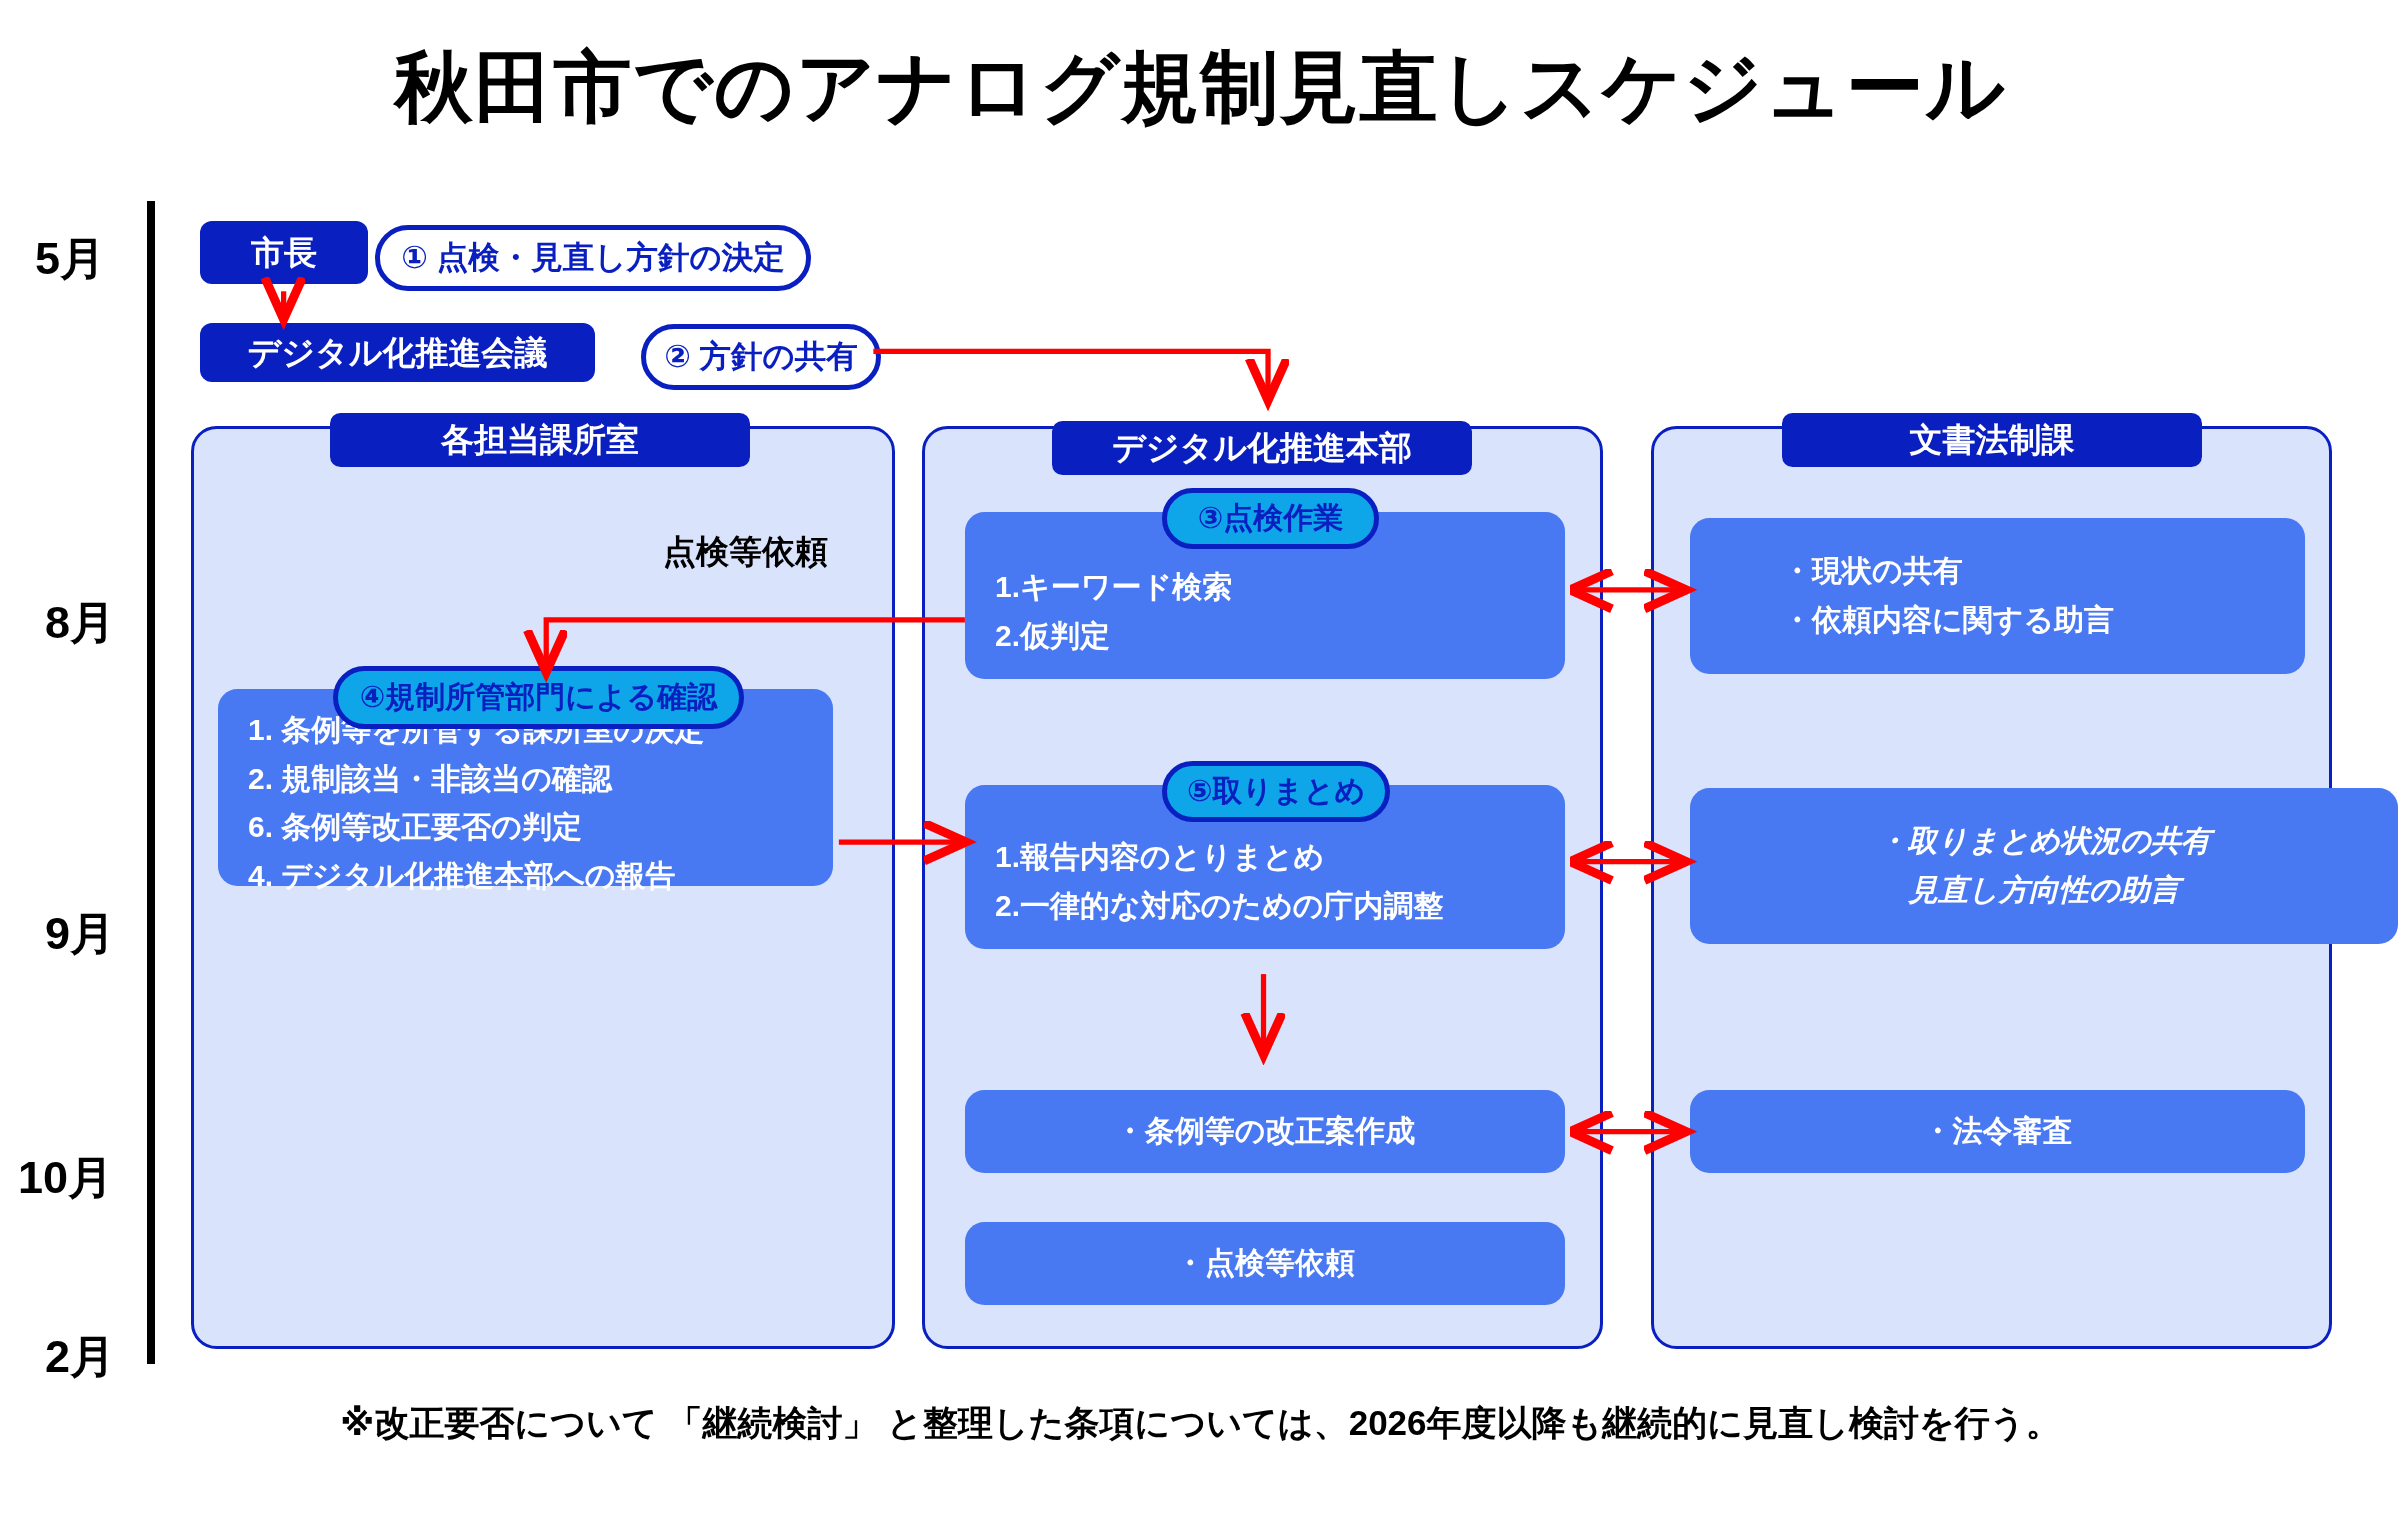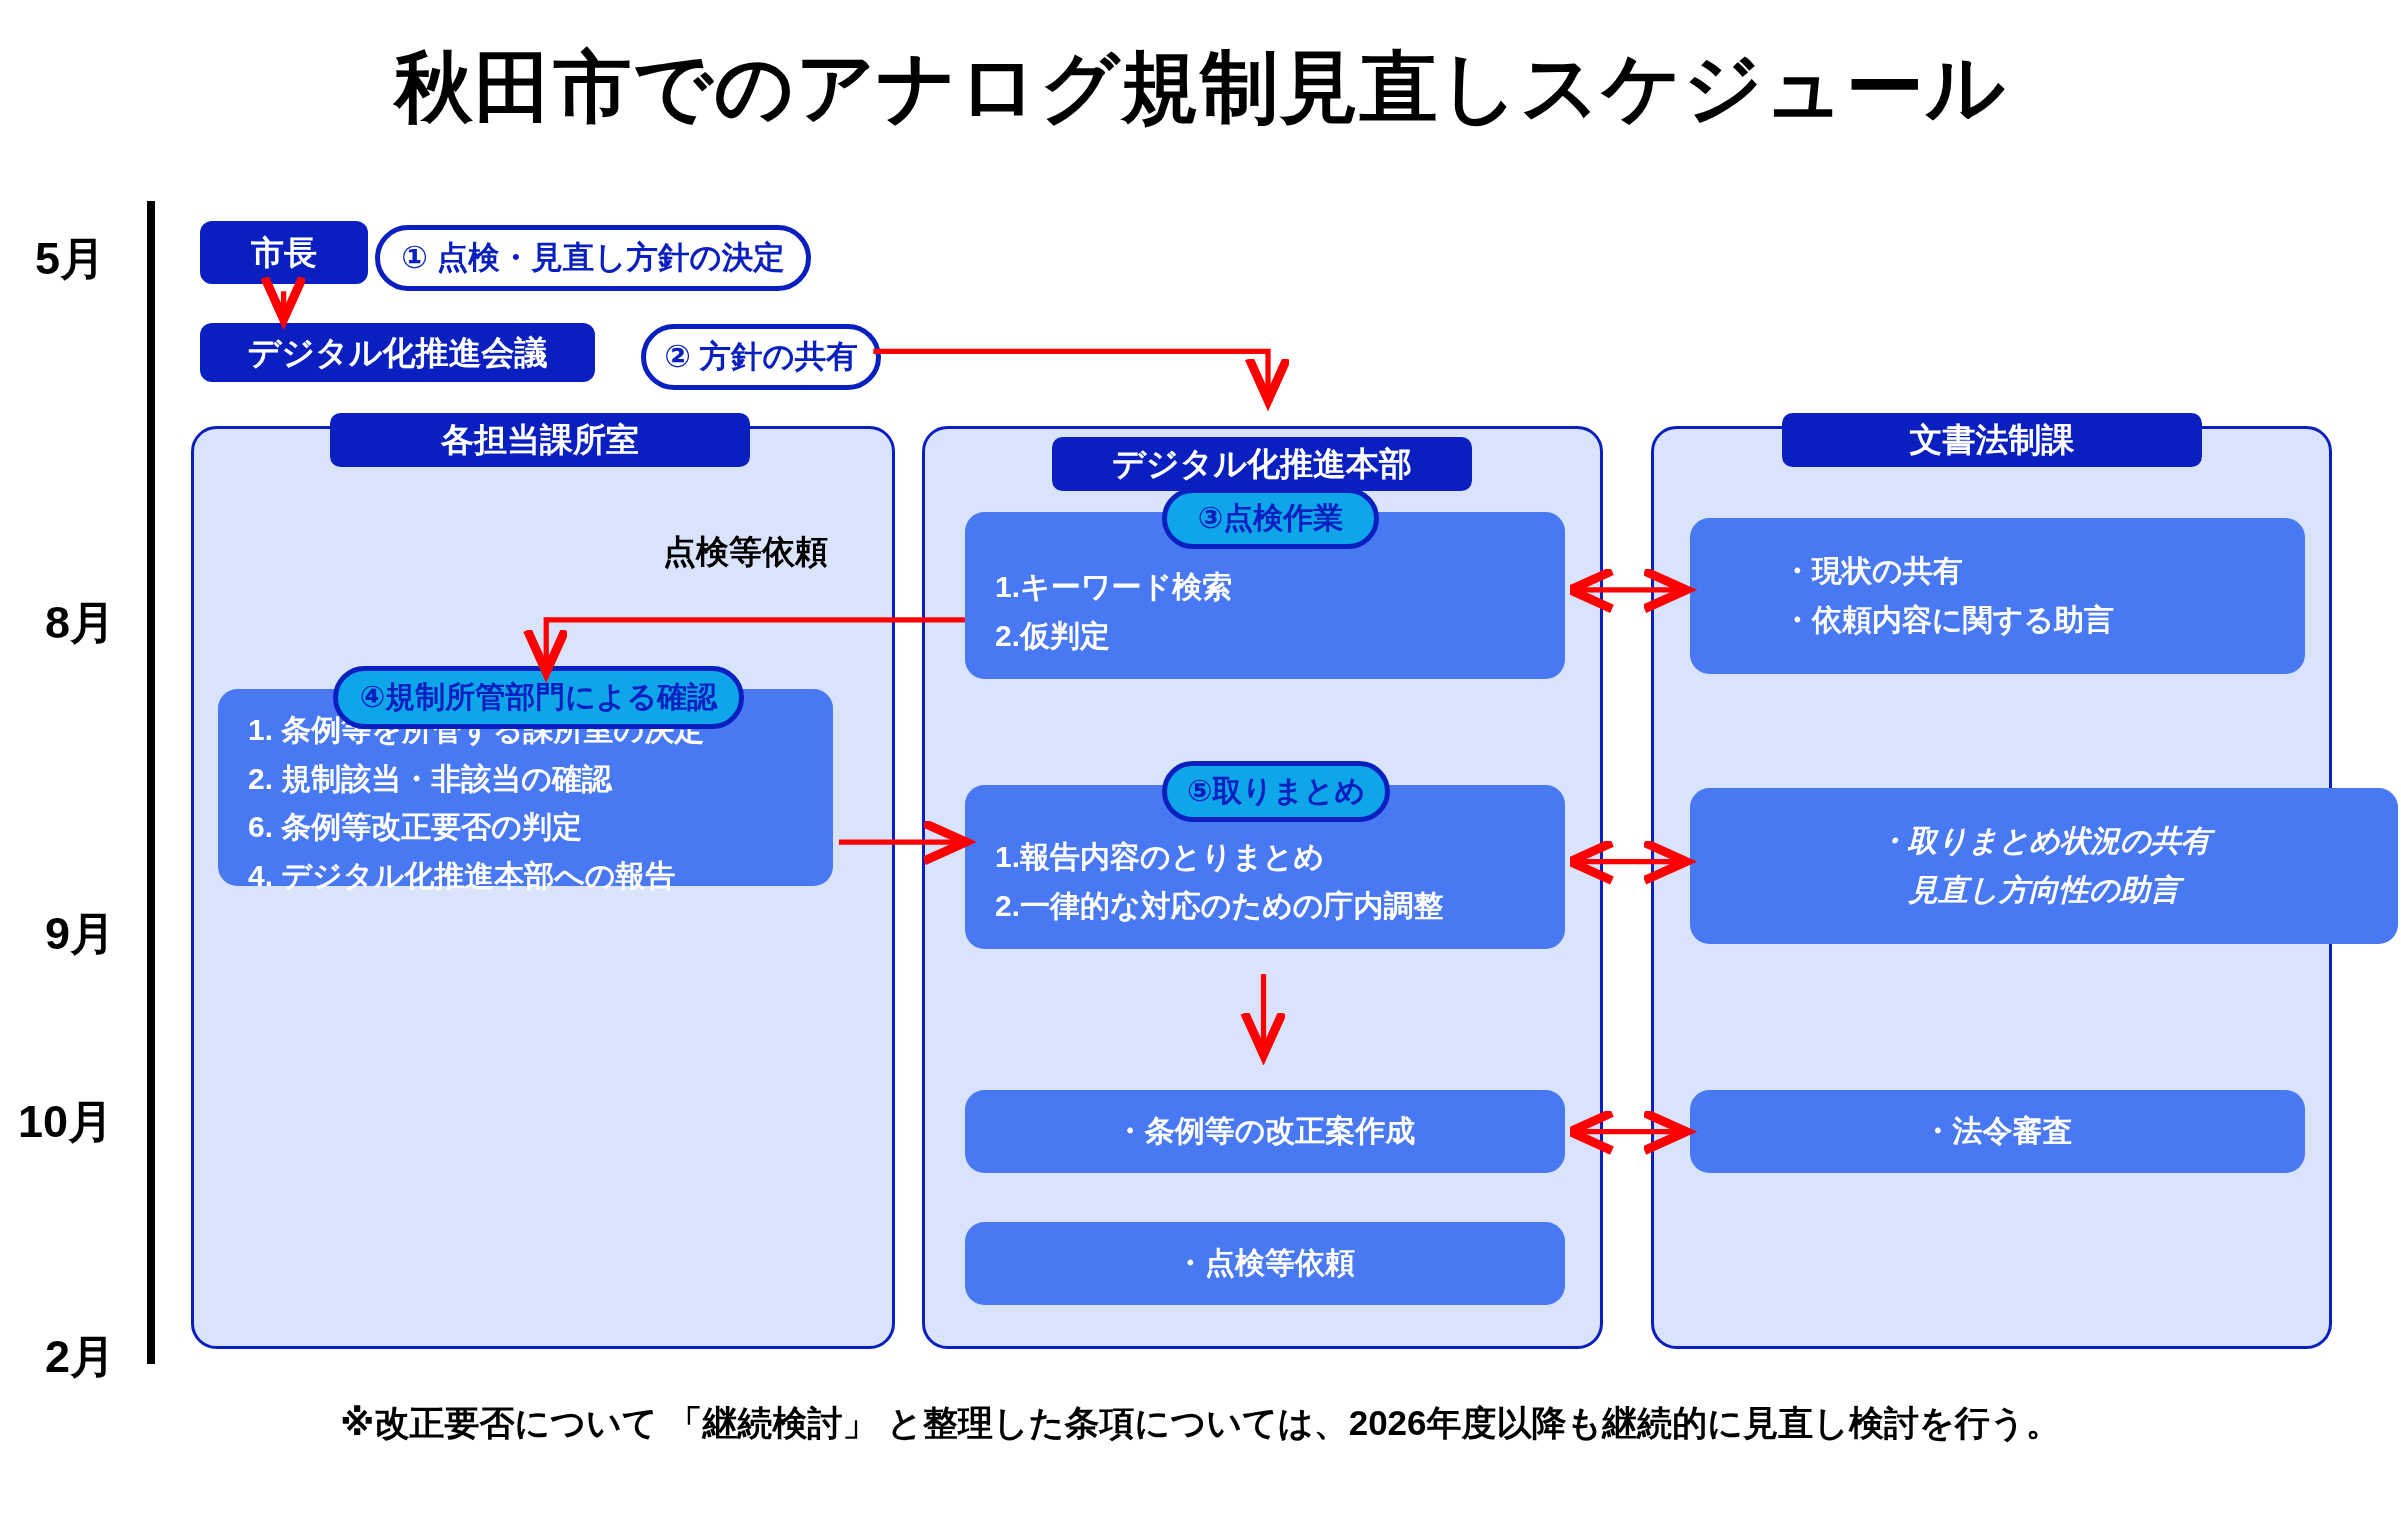--- a/index.html
+++ b/index.html
@@ -163,37 +163,37 @@
 
 <div id="stage">
 
   <div id="title">秋田市でのアナログ規制見直しスケジュール</div>
 
   <div id="axis"></div>
 
   <div class="month" style="left:35px; top:229px;">5月</div>
   <div class="month" style="left:45px; top:593px;">8月</div>
   <div class="month" style="left:45px; top:904px;">9月</div>
-  <div class="month" style="left:18px; top:1092px;">10月</div>
+  <div class="month" style="left:18px; top:1148px;">10月</div>
   <div class="month" style="left:45px; top:1327px;">2月</div>
 
   <div class="darkbox" style="left:200px; top:221px; width:168px; height:63px; font-size:33px;">市長</div>
 
   <div class="pill" style="left:375px; top:225px; width:426px; height:56px; font-size:31.5px;">① 点検・見直し方針の決定</div>
 
   <div class="darkbox" style="left:200px; top:323px; width:395px; height:59px; font-size:33px;">デジタル化推進会議</div>
 
   <div class="pill" style="left:641px; top:324px; width:230px; height:56px; font-size:31.5px;">② 方針の共有</div>
 
   <div class="panel" style="left:191px; top:426px; width:698px; height:917px;"></div>
   <div class="panel" style="left:922px; top:426px; width:675px; height:917px;"></div>
   <div class="panel" style="left:1651px; top:426px; width:675px; height:917px;"></div>
 
   <div class="panel-header" style="left:330px; top:413px; width:420px; height:54px;">各担当課所室</div>
-  <div class="panel-header" style="left:1052px; top:437px; width:420px; height:54px;">デジタル化推進本部</div>
+  <div class="panel-header" style="left:1052px; top:421px; width:420px; height:54px;">デジタル化推進本部</div>
   <div class="panel-header" style="left:1782px; top:413px; width:420px; height:54px;">文書法制課</div>
 
   <div class="annot" style="left:663px; top:530px;">点検等依頼</div>
 
   <div class="pill onpanel" style="left:333px; top:666px; width:401px; height:53px; font-size:30px;">④規制所管部門による確認</div>
 
   <div class="card" style="left:218px; top:689px; width:615px; height:197px;">
     <div class="lines" style="padding-top:31.5px;">
       <div class="line">1. 条例等を所管する課所室の決定</div>
       <div class="line">2. 規制該当・非該当の確認</div>

